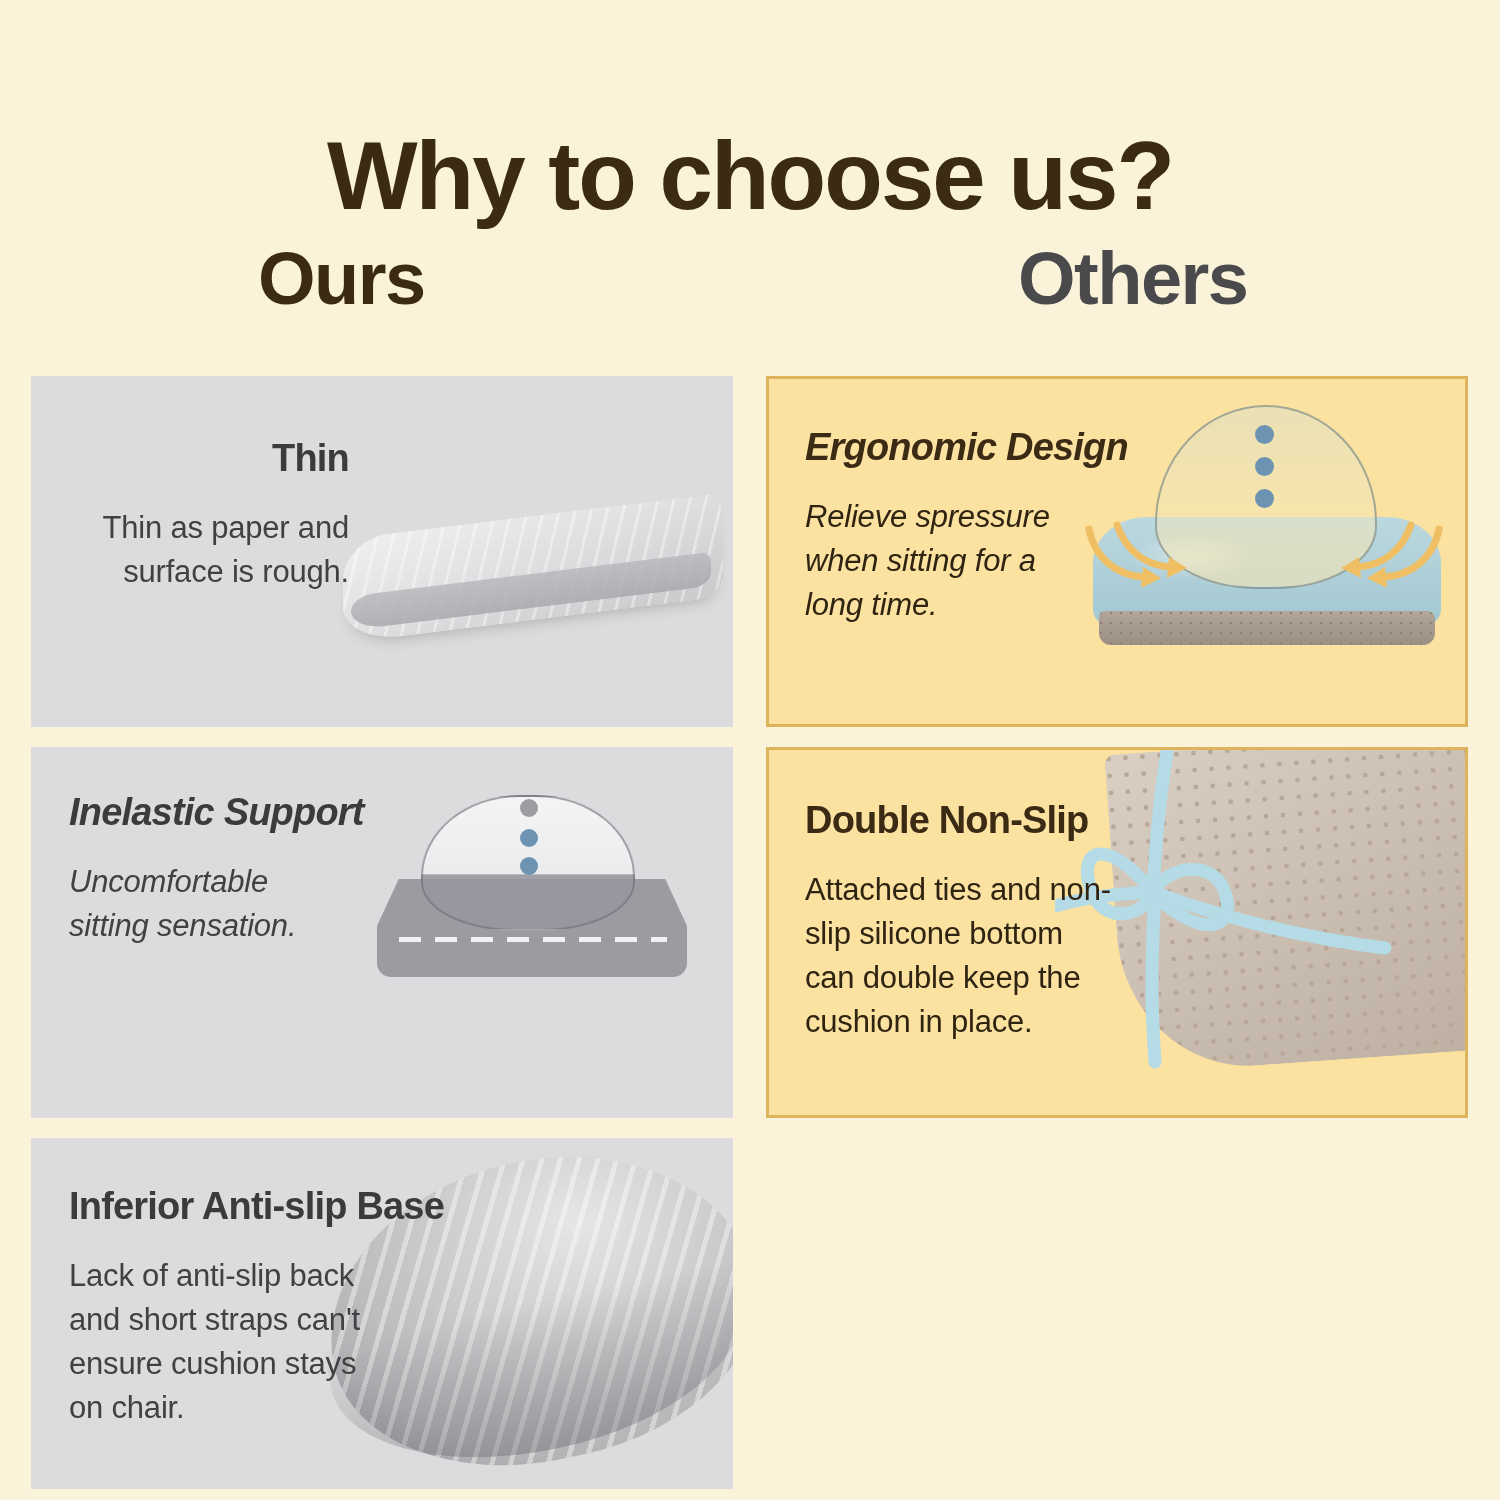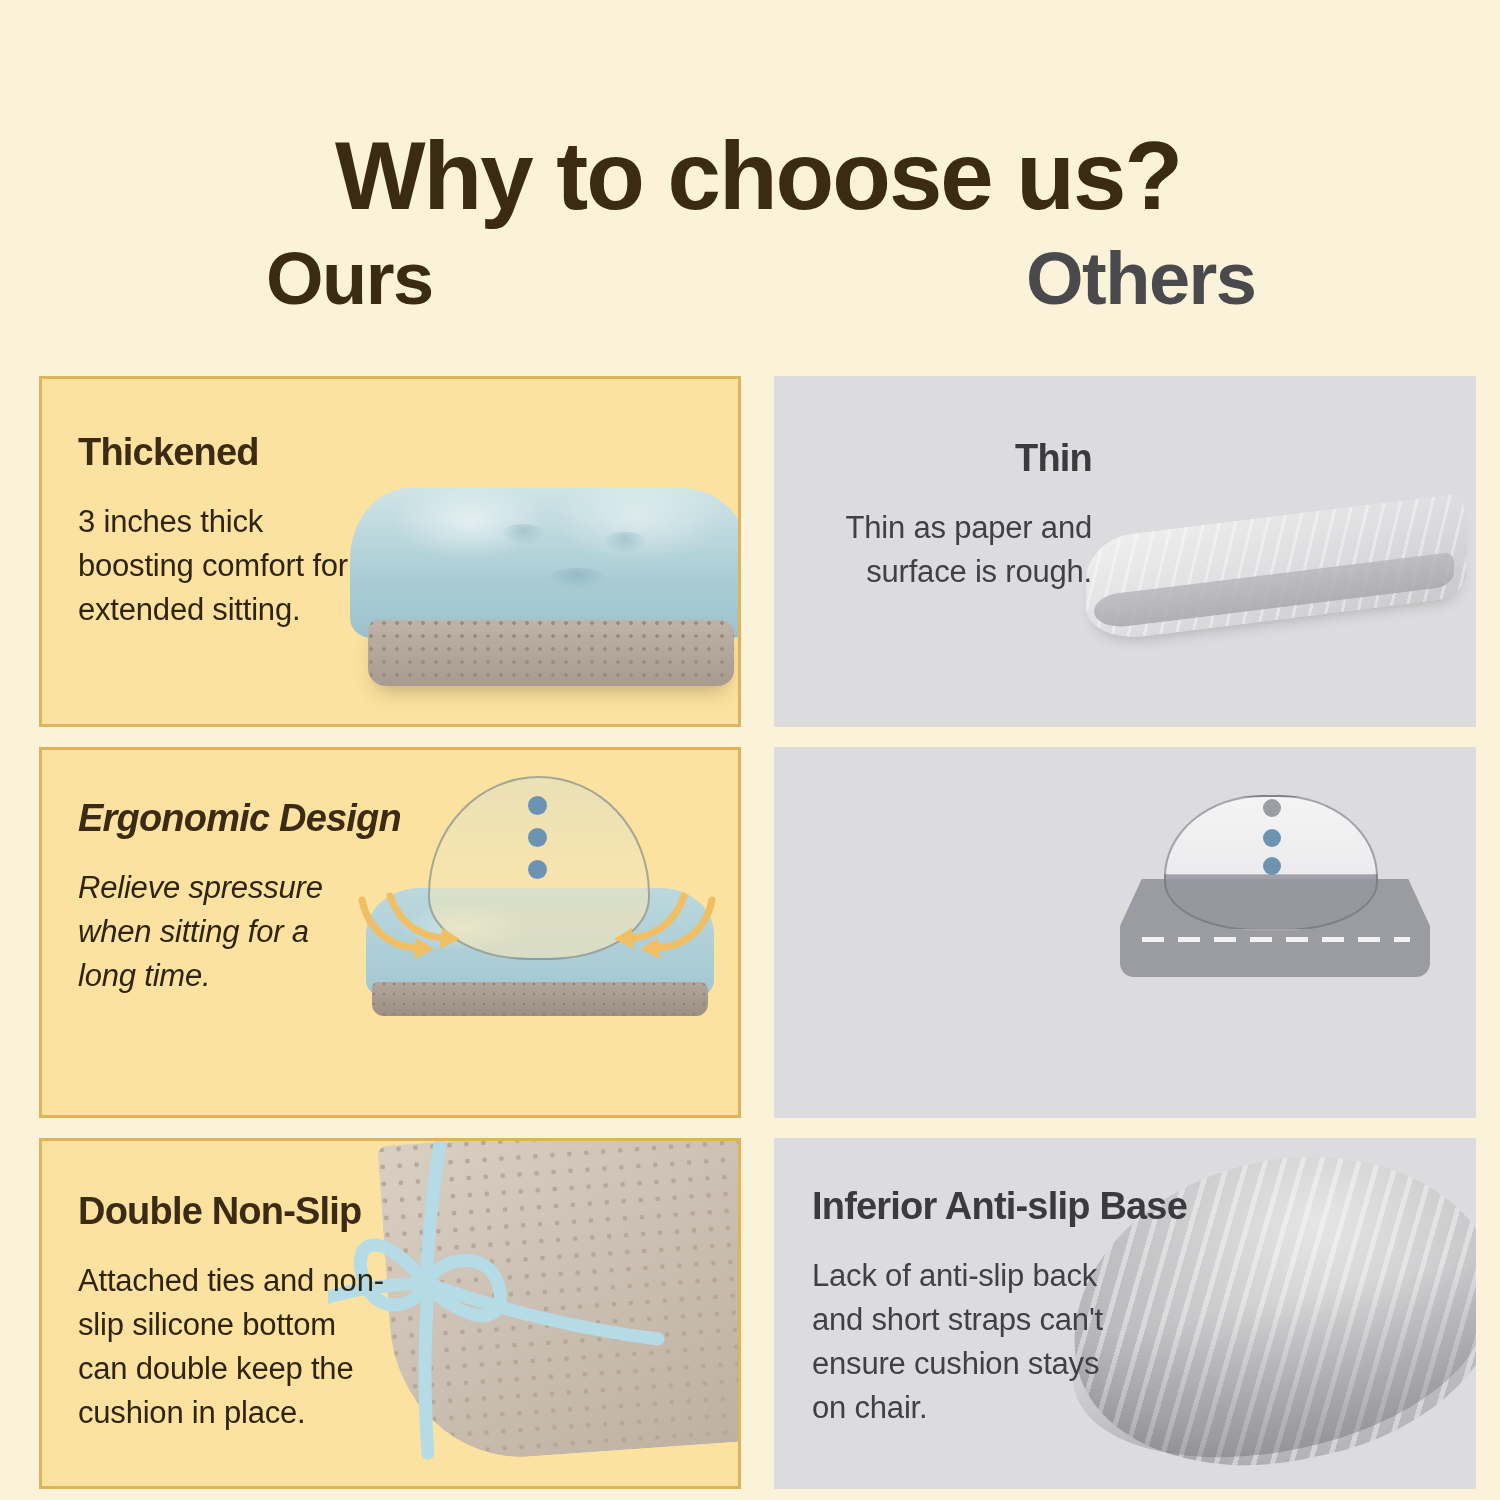--- a/index.html
+++ b/index.html
@@ -14,21 +14,20 @@
     font-family: "Liberation Sans", sans-serif;
     overflow: hidden;
     position: relative;
   }
 
   .page {
     position: relative;
     width: 1336px;
     height: 1500px;
     box-sizing: border-box;
-    margin-left: 8px;
   }
 
   
   .main-title {
     position: absolute;
     top: 62px;
     left: 0;
     width: 1500px;
     text-align: center;
     font-size: 96px;
@@ -329,33 +328,20 @@
 
 <div class="page">
 
   <h1 class="main-title">Why to choose us?</h1>
 
   <div class="col-heading ours">Ours</div>
   <div class="col-heading others">Others</div>
 
   <div class="grid">
 
-    <div class="card ours r1">
-      <div class="art cushion-thick">
-        <div class="top"></div>
-        <div class="tuft t1"></div>
-        <div class="tuft t2"></div>
-        <div class="tuft t3"></div>
-        <div class="base"></div>
-      </div>
-      <div class="card-text">
-        <p class="card-title">Thickened</p>
-        <p class="card-body" style="max-width:300px">3 inches thick boosting comfort for extended sitting.</p>
-      </div>
-    </div>
 
     <div class="card others r1">
       <div class="art pad-thin">
         <div class="slab"></div>
         <div class="lip"></div>
       </div>
       <div class="card-text">
         <p class="card-title">Thin</p>
         <p class="card-body" style="max-width:280px">Thin as paper and surface is rough.</p>
       </div>
@@ -392,20 +378,24 @@
 
     <div class="card others r2">
       <div class="art ergo-others">
         <div class="slab"></div>
         <div class="body"></div>
         <div class="dash"></div>
         <div class="dot d1"></div>
         <div class="dot d2"></div>
         <div class="dot d3"></div>
       </div>
+      <div class="card-text">
+        <p class="card-title">Inelastic Support</p>
+        <p class="card-body" style="max-width:260px">Uncomfortable sitting sensation.</p>
+      </div>
     </div>
 
     <div class="card ours r3">
       <div class="art nonslip">
         <div class="dotpad"></div>
         <svg width="420" height="370" viewBox="0 0 420 370">
           <g fill="none" stroke="#b4dbe6" stroke-width="13" stroke-linecap="round">
             <path d="M112 10 C 104 60, 100 110, 98 150"></path>
             <path d="M98 150 C 50 92, 22 108, 36 148 C 48 182, 86 176, 98 152"></path>
             <path d="M98 152 C 150 200, 182 186, 170 150 C 158 116, 112 124, 98 150"></path>

